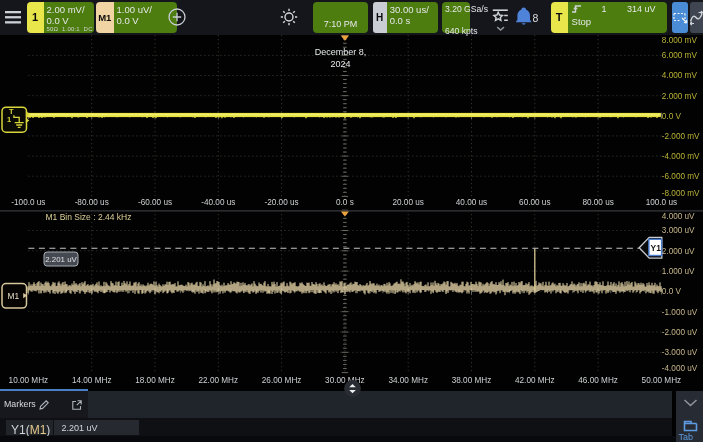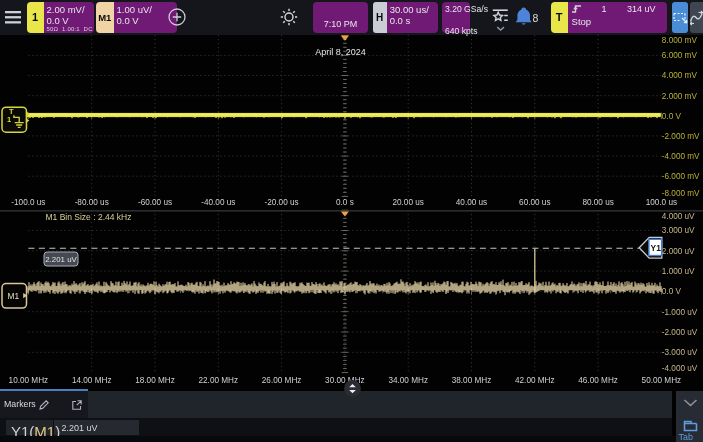--- a/index.html
+++ b/index.html
@@ -1,17 +1,17 @@
 <!DOCTYPE html>
 <html><head><meta charset="utf-8">
 <style>
 html,body{margin:0;padding:0;background:#000}
 #scr{position:relative;width:703px;height:442px;background:#020202;overflow:hidden;font-family:"Liberation Sans",sans-serif}
 .abs{position:absolute}
-.pnl{position:absolute;top:1.5px;height:31px;background:#701a75}
+.pnl{position:absolute;top:1.5px;height:31px;background:#4d7c0f}
 .bdg{position:absolute;top:1.5px;height:31px;display:flex;align-items:center;justify-content:center;color:#0b0b0b;font-weight:bold}
 .r1{position:absolute;left:3px;top:2px;font-size:9.5px;color:#e6e8ea;white-space:nowrap}
 .r2{position:absolute;left:3px;top:13px;font-size:9.5px;color:#e6e8ea;white-space:nowrap}
 .r3{position:absolute;left:3px;top:24.5px;font-size:6px;color:#d0d3d6;white-space:nowrap;letter-spacing:0.2px}
 .rc{text-align:center;font-size:9px;color:#e6e8ea;margin-top:17px;line-height:11.5px}
 </style></head>
 <body>
 <div id="scr">
 <svg width="703" height="442" viewBox="0 0 703 442" style="position:absolute;left:0;top:0">
 <style>
@@ -337,21 +337,21 @@
         <path d="M9 4.8V13.2M4.8 9H13.2" stroke="#c9ced4" stroke-width="1.3"></path>
       </svg>
       <svg class="abs" style="left:280.4px;top:8px" width="19" height="19">
         <g stroke="#d4d8dc" stroke-width="1.4" fill="none">
 <circle cx="9" cy="9" r="4"></circle>
 <path d="M9 0.8V3M9 15V17.2M0.8 9H3M15 9H17.2M3.2 3.2L4.8 4.8M13.2 13.2L14.8 14.8M14.8 3.2L13.2 4.8M4.8 13.2L3.2 14.8"></path>
 </g>
       </svg>
       <div class="pnl" style="left:312.7px;width:55.5px;border-radius:4px">
         <div class="rc">7:10 PM</div>
-        <div class="rc">April 8, 2024</div>
+        <div class="rc">December 8, 2024</div>
       </div>
       <div class="bdg" style="left:372.5px;width:14.2px;background:#caced4;border-radius:3px 0 0 3px">
         <span style="font-size:10px">H</span>
       </div>
       <div class="pnl" style="left:386.7px;width:51.3px;border-radius:0 4px 4px 0">
         <div class="r1">30.00 us/</div>
         <div class="r2">0.0 s</div>
       </div>
       <div class="pnl" style="left:442px;width:28px;border-radius:4px">
         <div class="r1" style="font-size:8.6px">3.20 GSa/s</div>
@@ -407,21 +407,21 @@
 <svg class="abs" style="left:38px;top:398.5px" width="12" height="12">
       <path d="M2 10L2.6 7.4L8.2 1.8L10.2 3.8L4.6 9.4Z M2 10L4.6 9.4" stroke="#aeb3ba" stroke-width="1.1" fill="none"></path>
     </svg>
 <svg class="abs" style="left:70.5px;top:398.5px" width="12" height="12">
       <path d="M5 2.5H1.8V10.2H9.5V7" stroke="#aeb3ba" stroke-width="1.1" fill="none"></path>
       <path d="M6.5 1.8H10.2V5.5M10.2 1.8L5.8 6.2" stroke="#aeb3ba" stroke-width="1.1" fill="none"></path>
     </svg>
 <div class="abs" style="left:0;top:417.5px;width:671.7px;height:18.5px;background:#0e1014"></div>
 <div class="abs" style="left:5.7px;top:420.3px;width:47px;height:14.6px;background:#212429"></div>
 <div class="abs" style="left:54px;top:420.3px;width:85.4px;height:14.6px;background:#26292f"></div>
-<div class="abs" style="left:11px;top:423px;font-size:15px;color:#cfd2d6">Y1(<span style="color:#e2c88a">M1</span>)</div>
+<div class="abs" style="left:11px;top:423px;font-size:12px;color:#cfd2d6">Y1(<span style="color:#e2c88a">M1</span>)</div>
 <div class="abs" style="left:61.5px;top:423px;font-size:9px;color:#d3d6da">2.201 uV</div>
 <div class="abs" style="left:0;top:436px;width:703px;height:6px;background:#08090c"></div>
 <div class="abs" style="left:676.2px;top:390.6px;width:26.8px;height:51.4px;background:#272b33"></div>
 <svg class="abs" style="left:683px;top:398px" width="15" height="10">
       <path d="M1.5 2L7.5 7.5L13.5 2" stroke="#8f949c" stroke-width="1.6" fill="none"></path>
     </svg>
 <svg class="abs" style="left:683px;top:420px" width="15" height="12">
       <path d="M1.5 3.5V10.5H13.5V3.5 M1.5 3.5V1.5H8V3.5 M1.5 3.5H13.5" stroke="#5d9ce0" stroke-width="1.6" fill="none"></path>
     </svg>
 <div class="abs" style="left:676.2px;top:431.5px;width:19px;text-align:center;font-size:9px;color:#5d9ce0">Tab</div>

